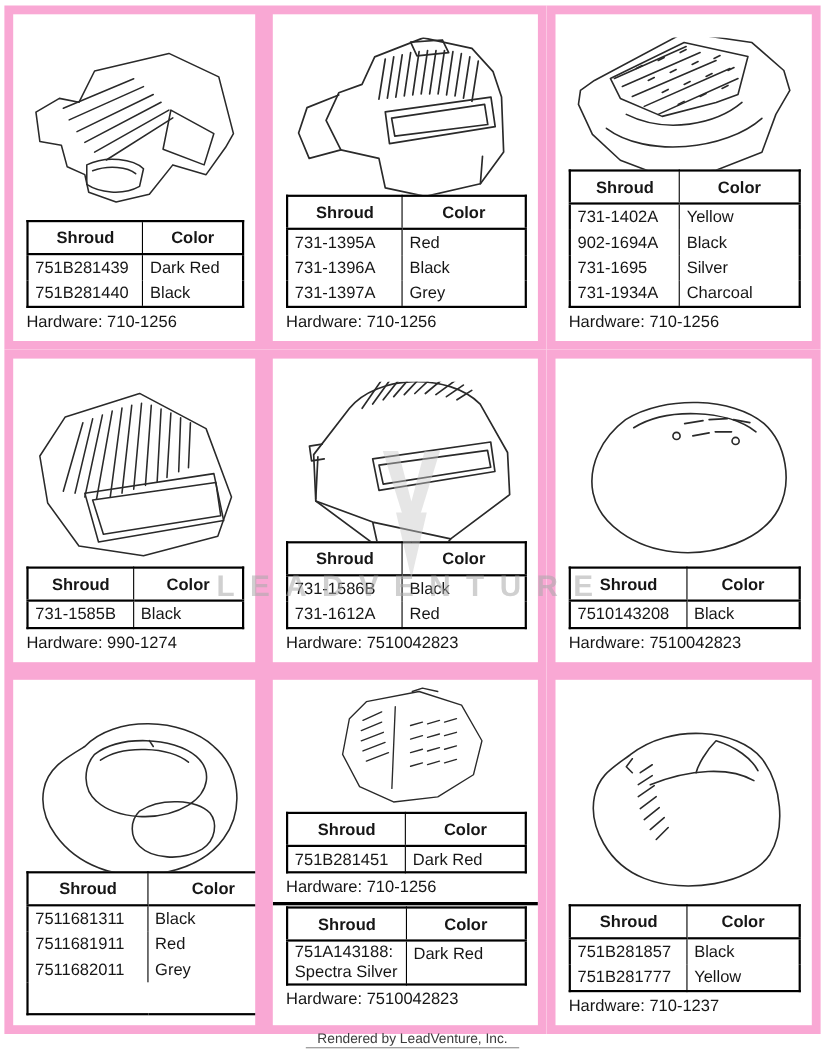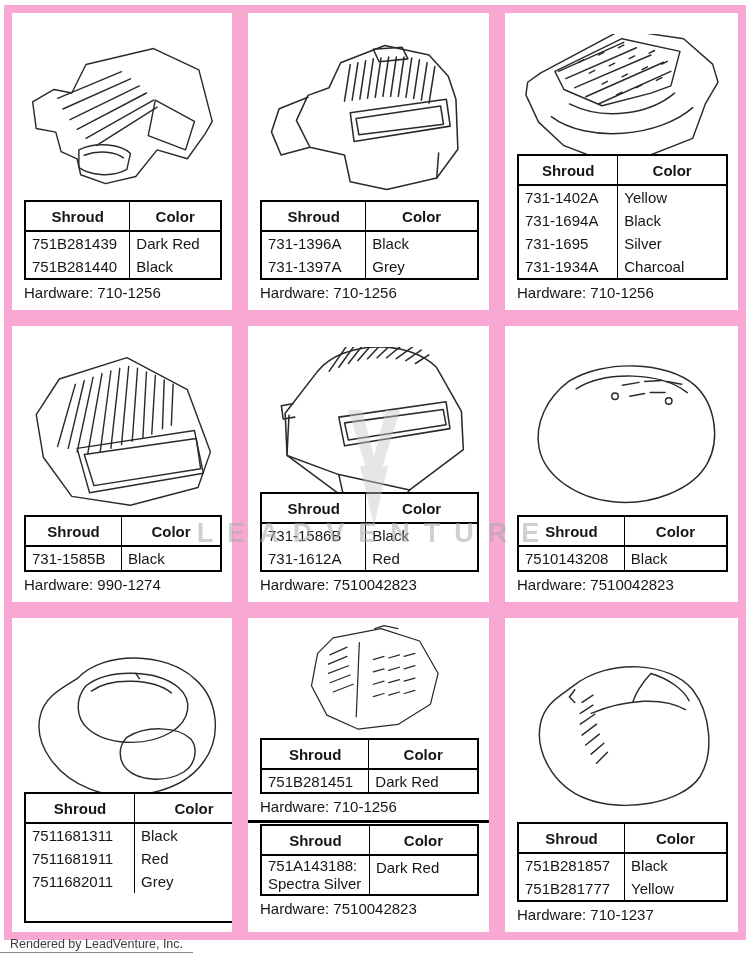--- a/index.html
+++ b/index.html
@@ -36,21 +36,21 @@
   .two-line div{line-height:1.2;}
   .cell-bm .art{flex:0 0 auto;height:116px;}
   .cell-bm{padding-top:4px;}
   .cell-bm .ptable td{height:20px;}
   .watermark{
     position:absolute;left:0;top:518px;width:100%;text-align:center;z-index:3;pointer-events:none;
     font-size:27px;letter-spacing:14px;font-weight:bold;color:rgba(170,170,170,0.55);
   }
   .wm-logo{position:absolute;left:340px;top:408px;z-index:3;pointer-events:none;opacity:0.45;}
   .footer{
-    position:absolute;left:0;top:937px;width:100%;text-align:left;z-index:4;
+    position:absolute;left:0;top:937px;width:100%;text-align:center;z-index:4;
     font-size:12.5px;color:#3c3c3c;
   }
   .footer span{border-bottom:1px solid #8a8a8a;padding:0 10px 1px;}
 </style>
 </head>
 <body>
 
 <div class="grid">
 
   <div class="cell">
@@ -98,20 +98,24 @@
     </div>
     <table class="ptable">
       <thead>
           <tr>
         <th class="c1">Shroud</th>
         <th class="c2">Color</th>
       </tr>
         </thead>
       <tbody>
         <tr>
+          <td>731-1395A</td>
+          <td>Red</td>
+          </tr>
+        <tr>
           <td>731-1396A</td>
           <td>Black</td>
           </tr>
         <tr>
           <td>731-1397A</td>
           <td>Grey</td>
           </tr>
       </tbody>
     </table>
     <div class="hardware">Hardware: 710-1256</div>
@@ -134,21 +138,21 @@
         <th class="c1">Shroud</th>
         <th class="c2">Color</th>
       </tr>
         </thead>
       <tbody>
         <tr>
           <td>731-1402A</td>
           <td>Yellow</td>
           </tr>
         <tr>
-          <td>731-1694A</td>
+          <td>902-1694A</td>
           <td>Black</td>
           </tr>
         <tr>
           <td>731-1695</td>
           <td>Silver</td>
           </tr>
         <tr>
           <td>731-1934A</td>
           <td>Charcoal</td>
           </tr>

